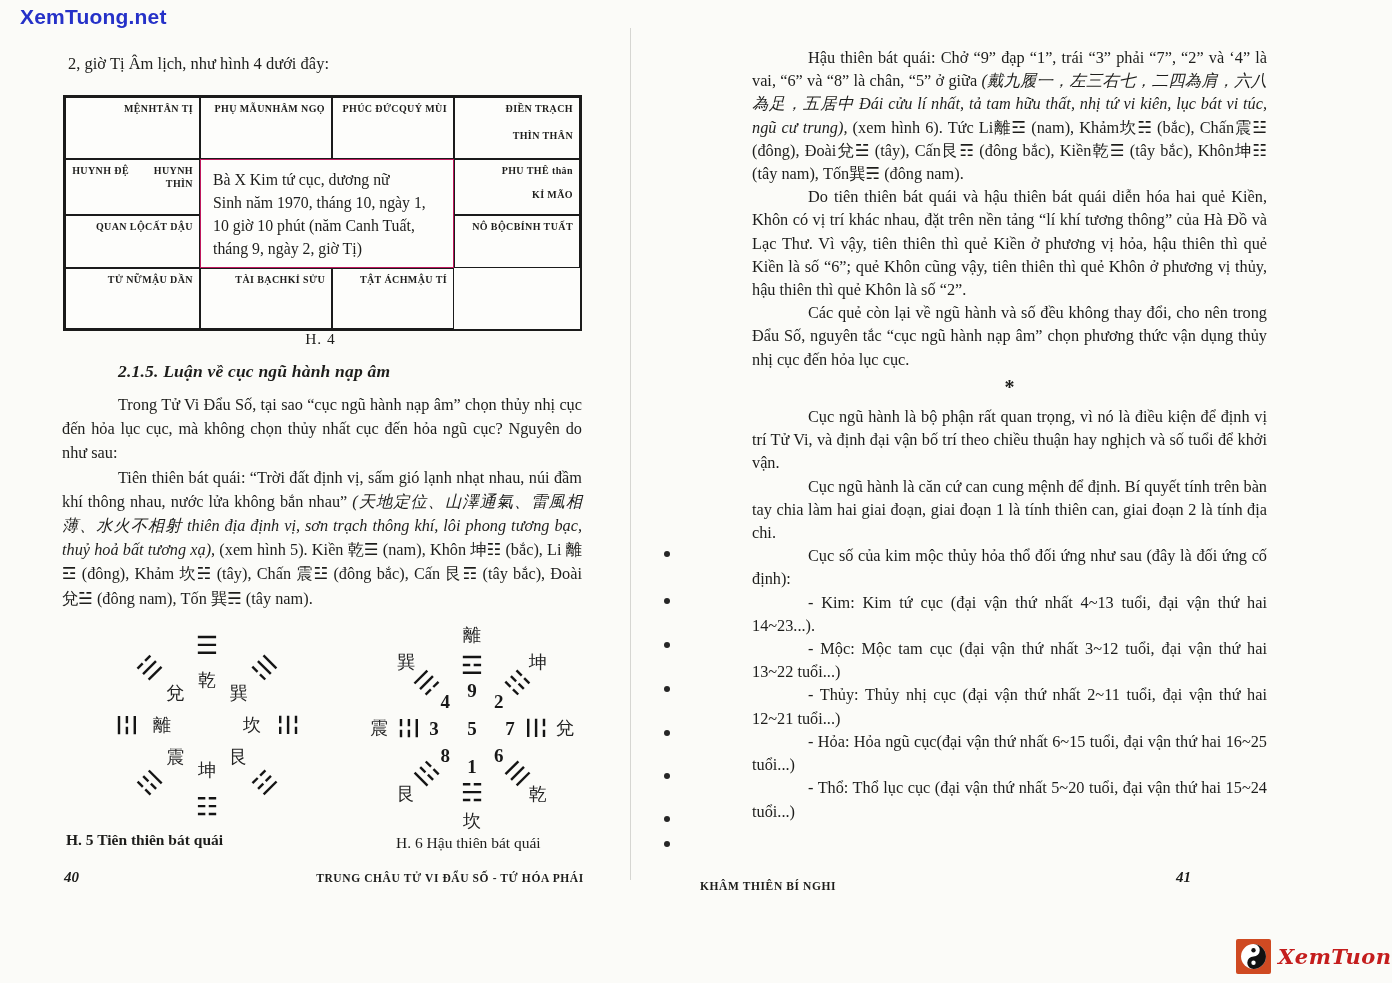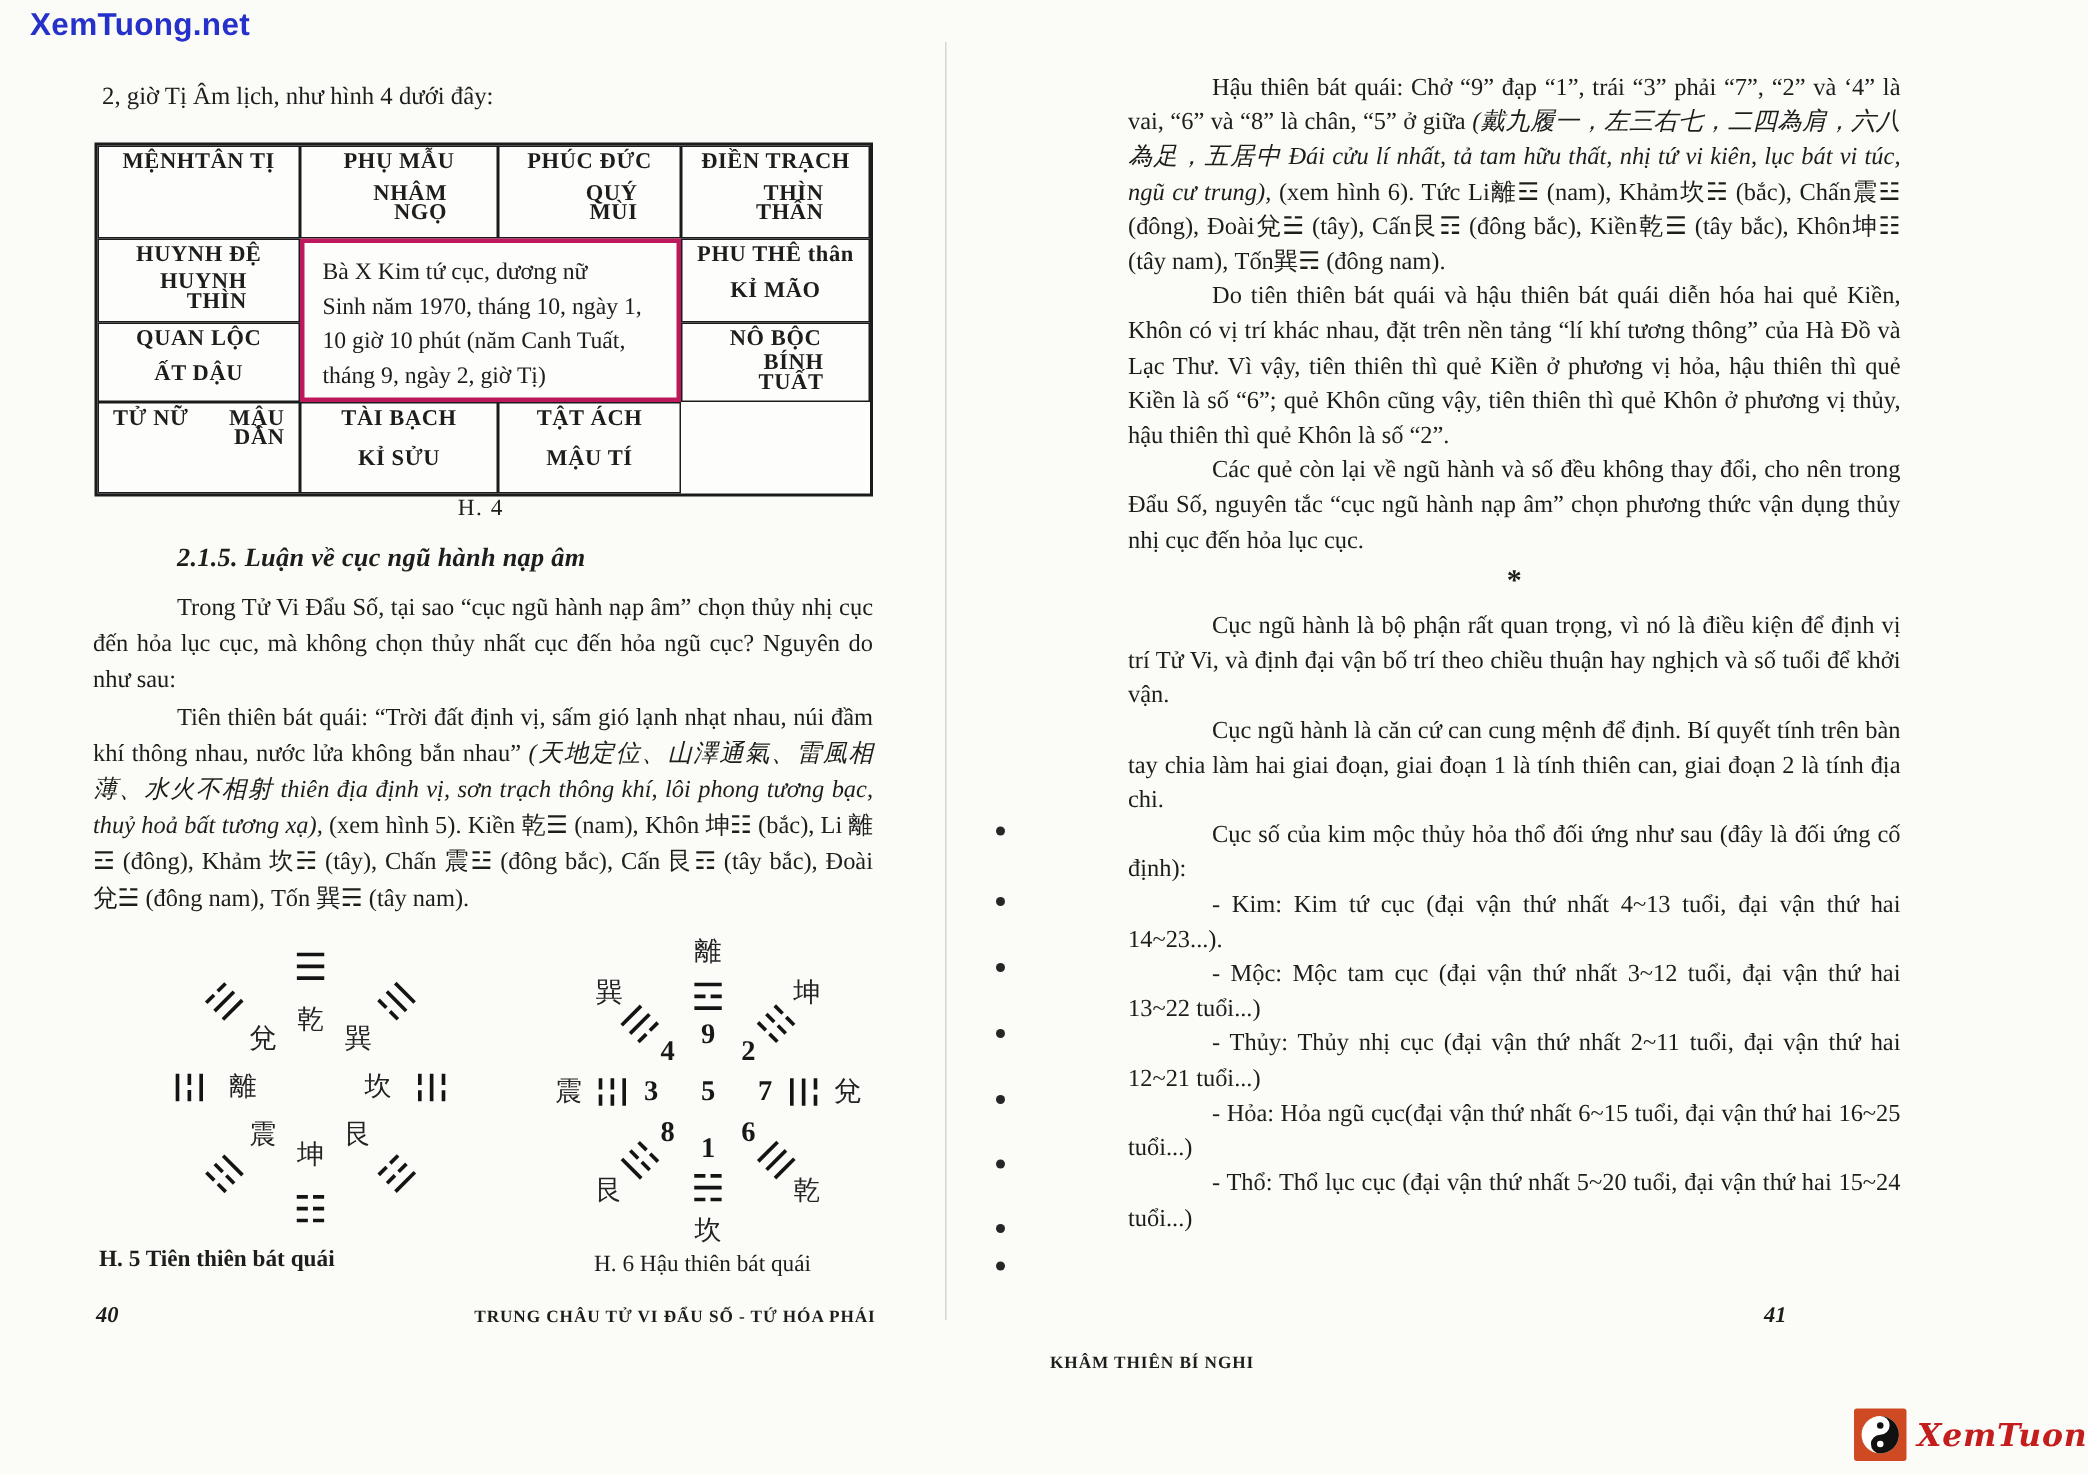--- a/index.html
+++ b/index.html
@@ -20,26 +20,26 @@
   
   .intro{position:absolute;left:68px;top:54px;font-size:16.5px;}
   .htable{
     position:absolute;left:63px;top:95px;width:515px;
     display:grid;grid-template-columns:135px 132px 122px 126px;
     grid-template-rows:62px 56px 53px 61px;
     border:2px solid #1b1b1b;background:#fdfdfb;
   }
   .hcell{
     border:1px solid #1b1b1b;padding:4px 6px 2px 6px;
-    display:flex;justify-content:center;align-items:flex-start;flex-wrap:wrap;
-    font-weight:700;font-size:15px;letter-spacing:.4px;line-height:13px;
+    display:flex;justify-content:flex-end;align-items:flex-start;flex-wrap:wrap;
+    font-weight:700;font-size:10px;letter-spacing:.4px;line-height:13px;
   }
   .hcell .canchi{text-align:right;max-width:64px;}
   .ccell{
-    grid-column:2/4;grid-row:2/4;border:3px solid #be185d;
+    grid-column:2/4;grid-row:2/4;border:1px solid #be185d;
     padding:8px 10px 4px 12px;font-size:15.8px;line-height:23px;
   }
   .cap{position:absolute;font-size:15.5px;}
   .cap4{left:63px;top:330px;width:515px;text-align:center;letter-spacing:1px;}
   .heading{
     position:absolute;left:118px;top:361px;
     font-weight:700;font-style:italic;font-size:17.5px;letter-spacing:.2px;
   }
   .lp-flow{position:absolute;left:62px;top:393px;width:520px;}
   .para{margin:0;text-align:justify;font-size:16.3px;line-height:24.2px;}
@@ -63,21 +63,21 @@
   }
   .cap5{left:66px;top:831px;font-weight:bold;}
   .cap6{left:396px;top:834px;}
   .pgnum{position:absolute;font-style:italic;font-weight:700;font-size:15px;}
   .pg40{left:64px;top:869px;}
   .pg41{left:1176px;top:869px;}
   .runfoot{
     position:absolute;font-weight:700;font-size:11.5px;letter-spacing:.6px;
   }
   .foot-l{left:305px;top:872px;width:290px;text-align:center;}
-  .foot-r{left:700px;top:903px;}
+  .foot-r{left:700px;top:880px;}
   
   .rp{position:absolute;left:704px;top:46px;width:515px;margin-left:48px;}
   .sep{margin:5px 0 6px 0;text-align:center;font-size:20px;font-weight:700;line-height:22px;text-indent:0;}
   .bdot{position:absolute;left:664px;width:6px;height:6px;border-radius:50%;background:#262626;}
   
   .logo{position:absolute;left:1236px;top:939px;display:flex;align-items:center;gap:7px;}
   .logo-sq{
     width:35px;height:35px;background:#cf4a22;border-radius:2px;
     display:flex;align-items:center;justify-content:center;
   }

